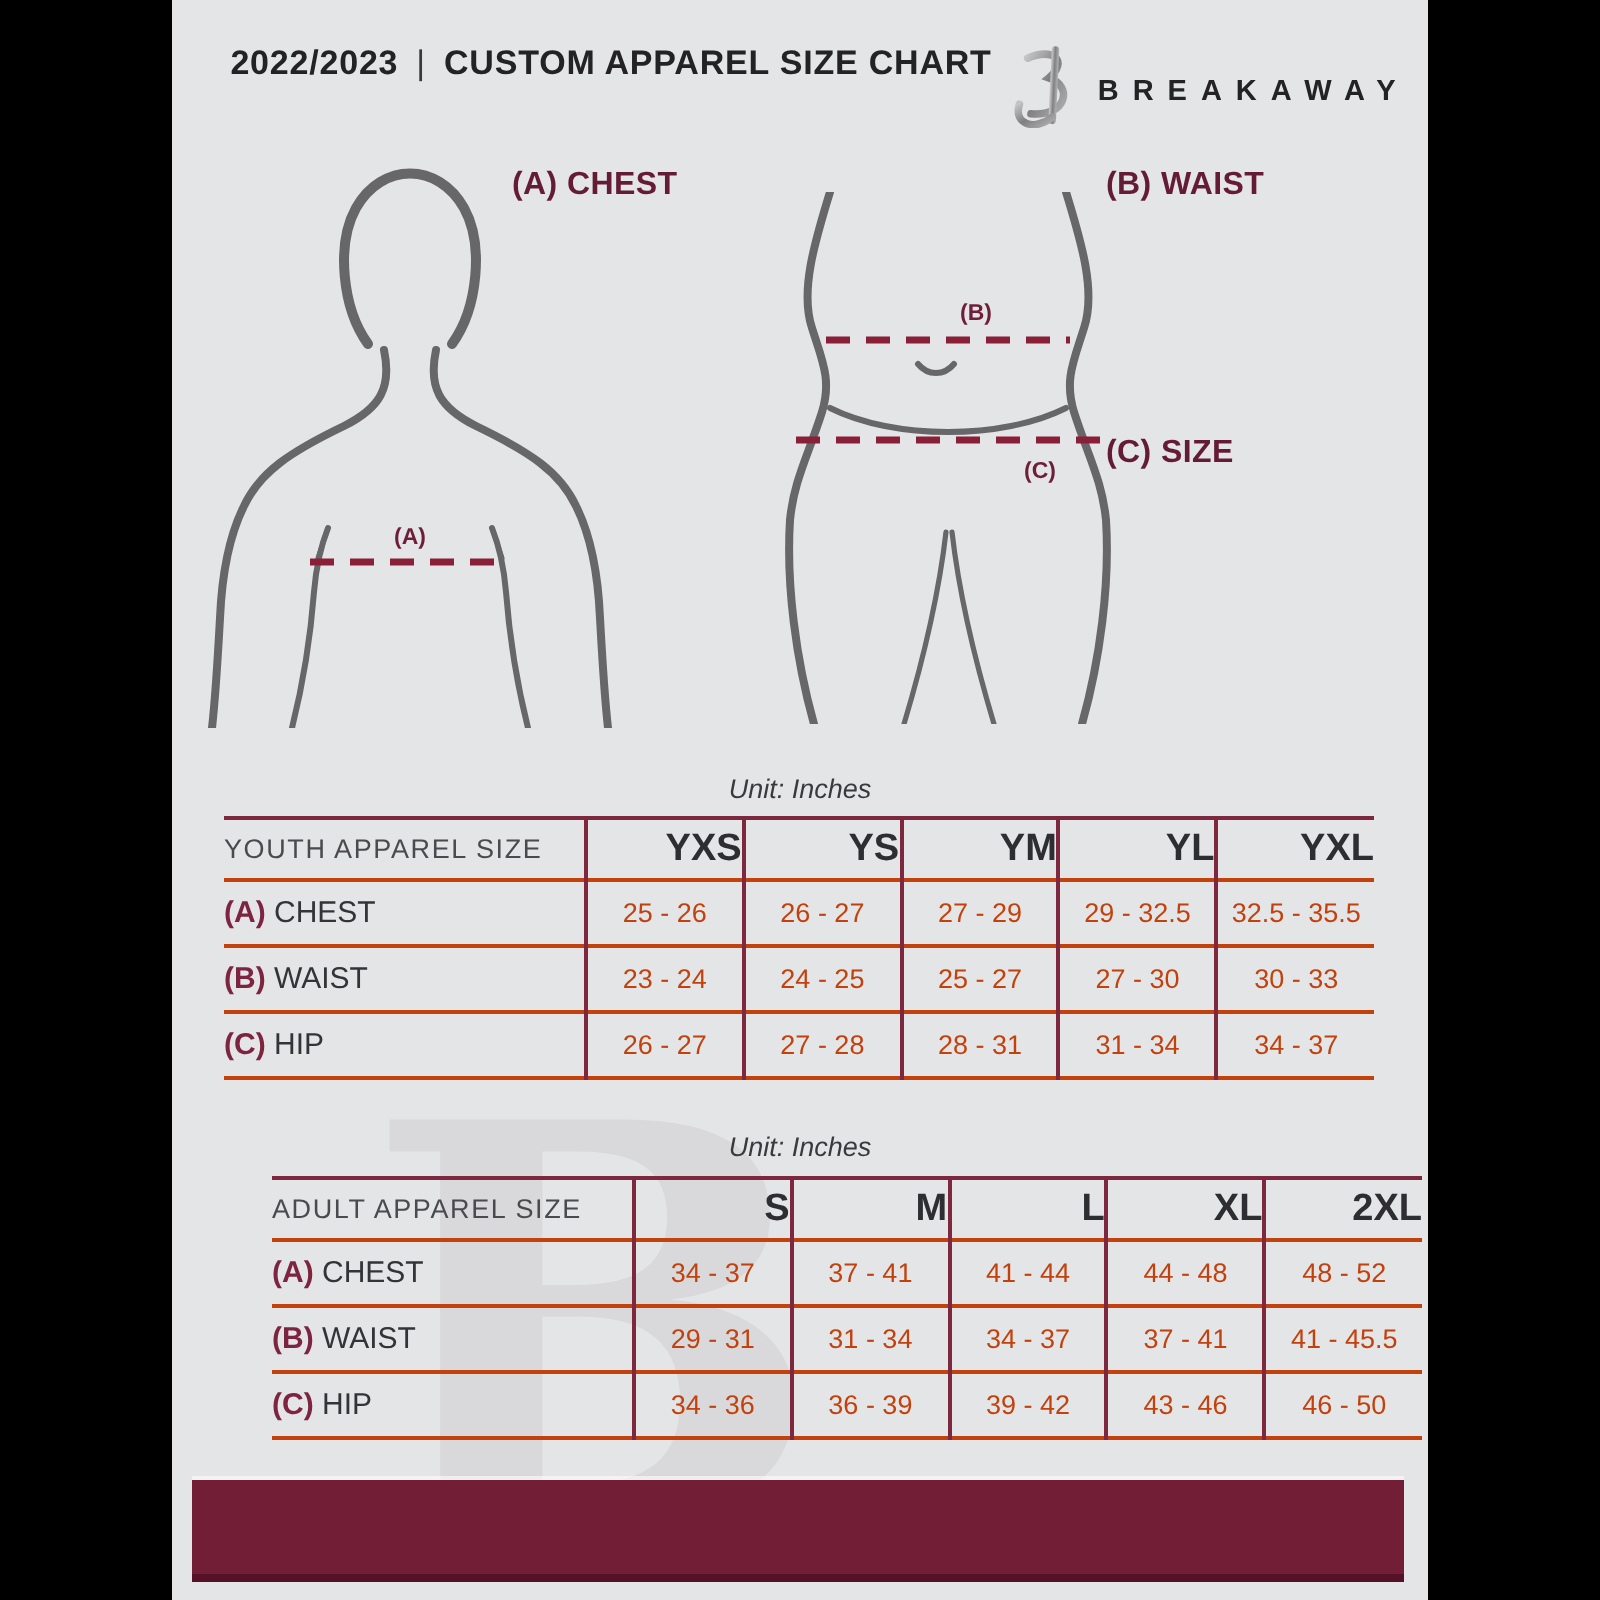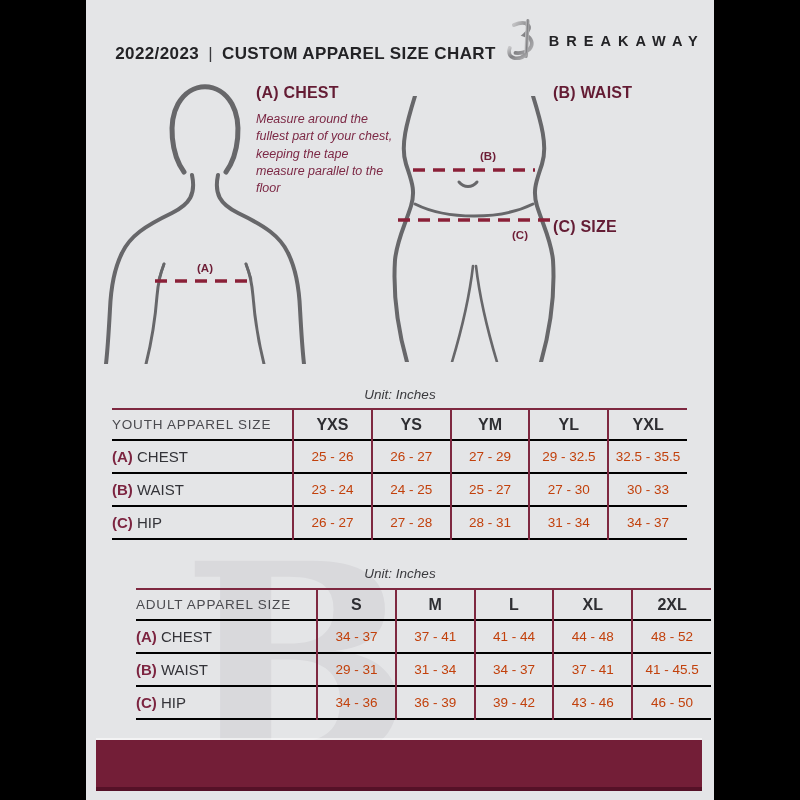--- a/index.html
+++ b/index.html
@@ -9,21 +9,21 @@
     font-family:"Liberation Sans", sans-serif;
     -webkit-font-smoothing:antialiased;
   }
   .page {
     position:absolute; left:86px; top:0; width:628px; height:800px;
     background:#e4e5e7; overflow:hidden;
   }
   
   .header {
     position:absolute; top:22px; left:0; right:0; height:42px;
-    display:flex; justify-content:center; align-items:flex-end; gap:8px; z-index:3;padding-left:20px;
+    display:flex; justify-content:center; align-items:flex-start; gap:8px; z-index:3;padding-left:20px;
   }
   .header-title { font-weight:700; font-size:17px; letter-spacing:0.4px; color:#232326; white-space:nowrap; }
   .header-title .sep { font-weight:400; color:#3a3a3e; padding:0 9px; }
   .logo { display:flex; align-items:center; gap:9px; }
   .brand { font-weight:700; font-size:14.5px; letter-spacing:7px; color:#232326; }
   
   .fig { position:absolute; z-index:1; }
   .fig-left  { left:12px;  top:74px; }
   .fig-right { left:299px; top:96px; }
   .sec { position:absolute; z-index:2; }
@@ -39,29 +39,29 @@
                font-style:italic; font-size:13.5px; color:#3a3a3e; }
   .title-youth { top:367px; } .unit-youth { top:387px; }
   .title-adult { top:546px; } .unit-adult { top:566px; }
   table.size-table {
     position:absolute; left:26px; width:575px; z-index:2;
     border-collapse:collapse; table-layout:fixed;
     border-top:2px solid #7e2840;
   }
   .table-youth { top:408px; }
   .table-adult { top:588px;margin-left:24px; }
-  table.size-table tr { border-bottom:2px solid #000000; }
+  table.size-table tr { border-bottom:2px solid #c2410c; }
   table.size-table th, table.size-table td { padding:0; border-left:2px solid #7e2840; }
   table.size-table th:first-child, table.size-table td:first-child { border-left:none; }
   col.c-label { width:181px; }
   table.size-table thead tr { height:31px; }
   table.size-table tbody tr { height:33px; }
   th.label-col { text-align:left; padding-left:16px; font-weight:400; font-size:13.5px;
                  letter-spacing:0.8px; color:#4a4a4f; }
-  th.size-col  { text-align:center; font-weight:700; font-size:16px; color:#2e2e32; }
+  th.size-col  { text-align:right; font-weight:700; font-size:19px; color:#2e2e32; }
   td.row-label { text-align:left; padding-left:16px; font-size:15px; color:#333338; }
   td.row-label .prefix { font-weight:700; color:#7c2440; }
   td.val { text-align:center; font-size:13.5px; color:#c2410c; }
   
   .watermark {
     position:absolute; left:96px; top:528px; z-index:0;
     font-family:"DejaVu Serif", serif; font-weight:700;
     font-size:272px; line-height:1; color:#d9d9dc;
   }
   .footer-bar {
@@ -131,21 +131,20 @@
       </g>
       <path d="M28,74 H150" stroke="#8a2038" stroke-width="3.5" stroke-dasharray="12 8" fill="none"></path>
       <text class="marker" x="103" y="64" text-anchor="middle">(B)</text>
       <path d="M13,124 H165" stroke="#8a2038" stroke-width="3.5" stroke-dasharray="12 8" fill="none"></path>
       <text class="marker" x="135" y="143" text-anchor="middle">(C)</text>
     </svg>
   </div>
 
   <div class="sec sec-chest">
     <div class="sec-heading">(A) CHEST</div>
-    <div class="sec-body">Measure around the fullest part of your chest, keeping the tape measure parallel to the floor</div>
   </div>
   <div class="sec sec-waist">
     <div class="sec-heading">(B) WAIST</div>
   </div>
   <div class="sec sec-hips">
     <div class="sec-heading">(C) SIZE</div>
   </div>
 
   <div class="tbl-unit unit-youth">Unit: Inches</div>
   <table class="size-table table-youth">

